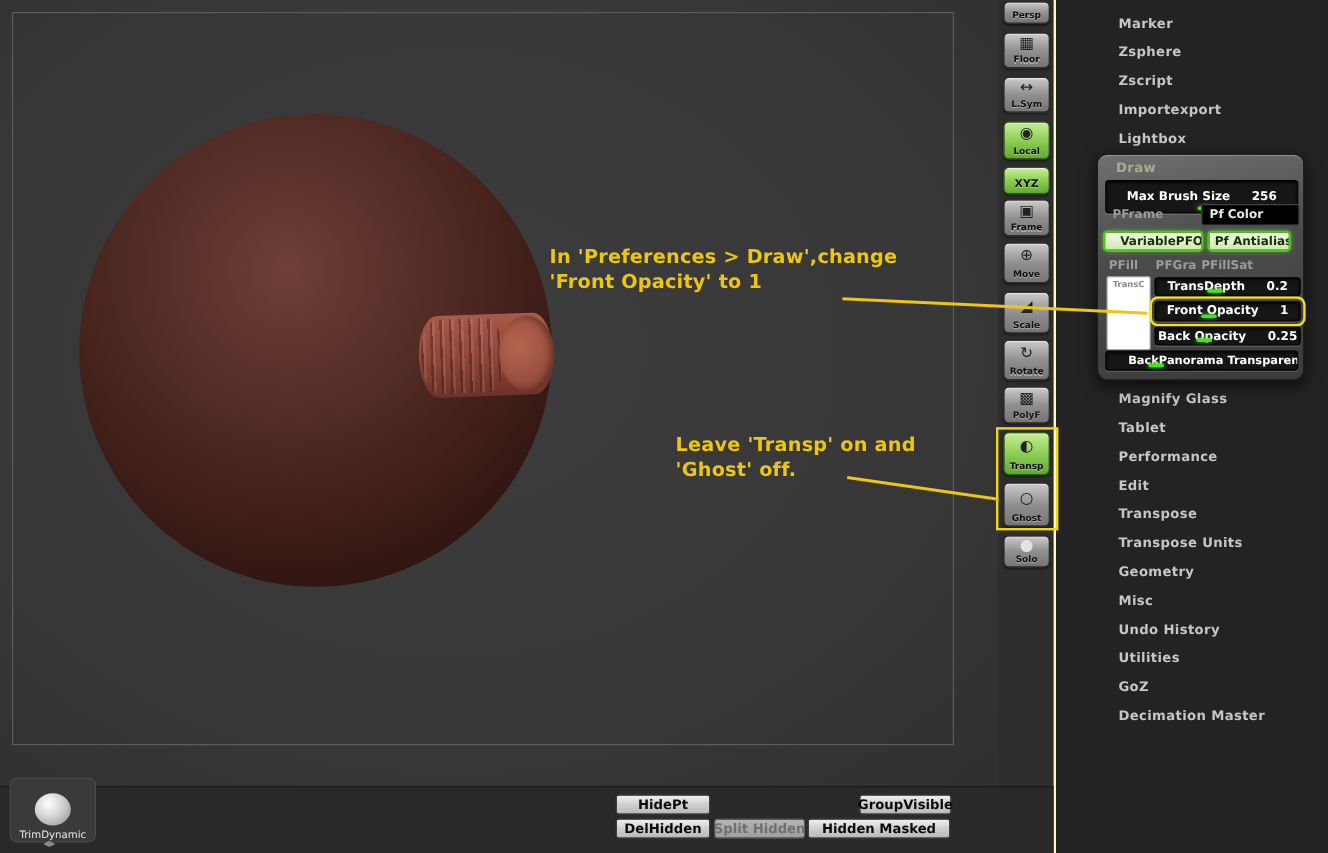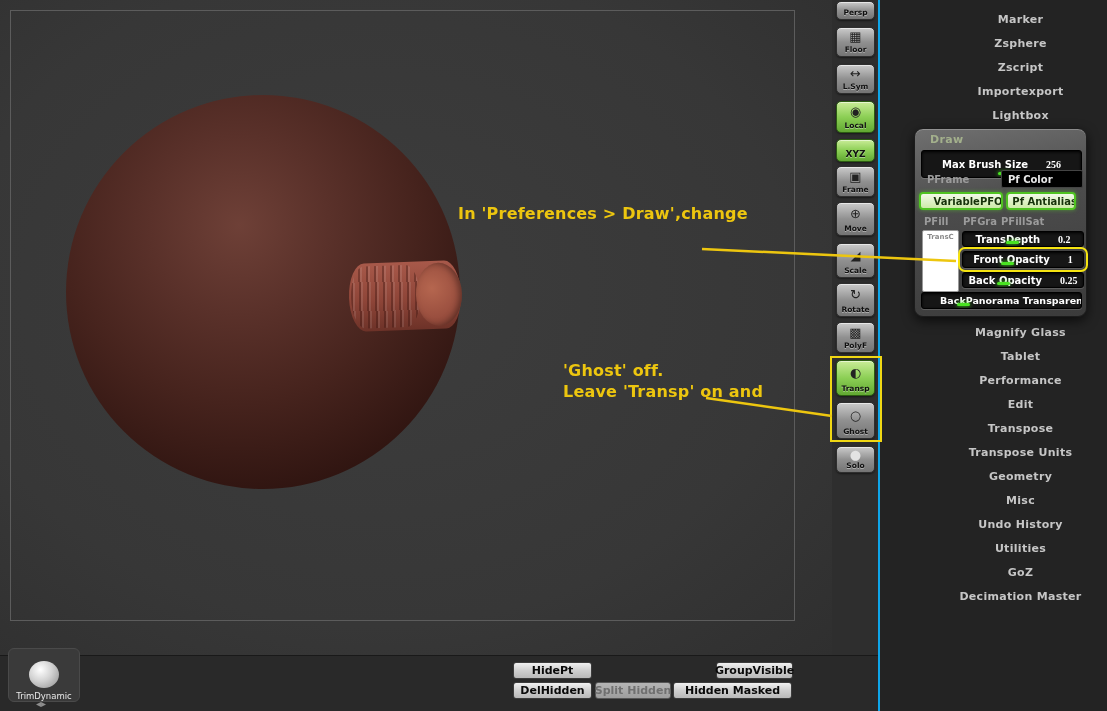--- a/index.html
+++ b/index.html
@@ -41,39 +41,39 @@
         display:flex; flex-direction:column; align-items:center; justify-content:flex-end; }
   .tb .ic { flex:1; display:flex; align-items:center; font-size:13px; color:#222; line-height:1; }
   .tb .lb { font-size:7.5px; font-weight:bold; color:#101010; padding-bottom:2px;
             text-shadow:0 1px 0 rgba(255,255,255,.4); white-space:nowrap; }
   .tb.green { background:linear-gradient(#c9ec97,#8ccf55 50%,#61a832); border-color:#2c5c12; }
   .tb.xyz .lb { font-size:9px; }
   .tb .ic.light { color:#e3e3e3; }
 
   
   .rpanel { position:absolute; left:878px; top:0; width:229px; height:711px;
-            background:#232323; border-left:2px solid #0ea5e9;text-align:center; }
+            background:#232323; border-left:2px solid #fef9c3; }
   .menu { position:absolute; left:0; width:229px; list-style:none; }
   .menu li { height:24px; line-height:24px; padding-left:52px; font-size:11px; font-weight:bold;
              color:#c6c6c6; letter-spacing:.3px; cursor:pointer; white-space:nowrap; }
   .menu.top { top:8px; }
   .menu.bottom { top:321px; }
 
   
   .dpanel { position:absolute; left:914px; top:128px; width:173px; height:189px; z-index:10;
             border-radius:9px; border:1px solid #1c1c1c;
             background:linear-gradient(170deg,#707070,#4c4c4c 40%,#3b3b3b);
             box-shadow:0 4px 12px rgba(0,0,0,.65), inset 0 1px 0 rgba(255,255,255,.25); }
   .dpanel .title { position:absolute; left:15px; top:4px; font-size:11px; font-weight:bold;
                    color:#a3b08c; letter-spacing:.3px; }
   .slider { position:absolute; background:#161616; border:1px solid #000; border-radius:3px;
             box-shadow:inset 0 1px 3px #000, 0 1px 0 rgba(255,255,255,.15);
             color:#fff; font-size:10px; font-weight:bold; cursor:pointer;
             display:flex; align-items:center; justify-content:center; white-space:nowrap; overflow:hidden; }
-  .slider .sv { margin-left:18px;font-family:Liberation Serif, serif; }
+  .slider .sv { margin-left:18px; }
   .slider.hl { outline:2px solid #f6e411; outline-offset:2px; }
   .led { position:absolute; bottom:2px; width:13px; height:3px; background:#49e222;
          border-radius:2px; box-shadow:0 0 4px #49e222; }
   .dis { position:absolute; color:#9b9b9b; font-size:10px; font-weight:bold; cursor:pointer; white-space:nowrap; }
   .pfcolor { position:absolute; background:#000; border:1px solid #444; border-radius:2px;
              color:#e8e8e8; font-size:10px; font-weight:bold; cursor:pointer;
              display:flex; align-items:center; padding-left:6px; }
   .gbtn { position:absolute; background:linear-gradient(#f2fae8,#cdeaa8); border:2px solid #4fc321;
           border-radius:4px; color:#16320a; font-size:10px; font-weight:bold; cursor:pointer;
           display:flex; align-items:center; justify-content:center; white-space:nowrap; overflow:hidden;
@@ -104,24 +104,25 @@
 <div class="app">
 
   <div class="canvas">
     <div class="doc-frame"></div>
     <div class="sphere"></div>
     <div class="knob"></div>
   </div>
 
   <div class="ann" style="left:458px; top:203px;">
     <div>In 'Preferences &gt; Draw',change</div>
+    <div>'Front Opacity' to 1</div>
   </div>
   <div class="ann" style="left:563px; top:360px;">
+    <div>Leave 'Transp' on and</div>
     <div>'Ghost' off.</div>
-    <div>Leave 'Transp' on and</div>
   </div>
 
   <div class="tcol"></div>
 
   <div class="tb" style="top:1px;height:19px;">
     <span class="ic"></span>
     <span class="lb">Persp</span>
   </div>
   <div class="tb" style="top:27px;height:30px;">
     <span class="ic">▦</span>

